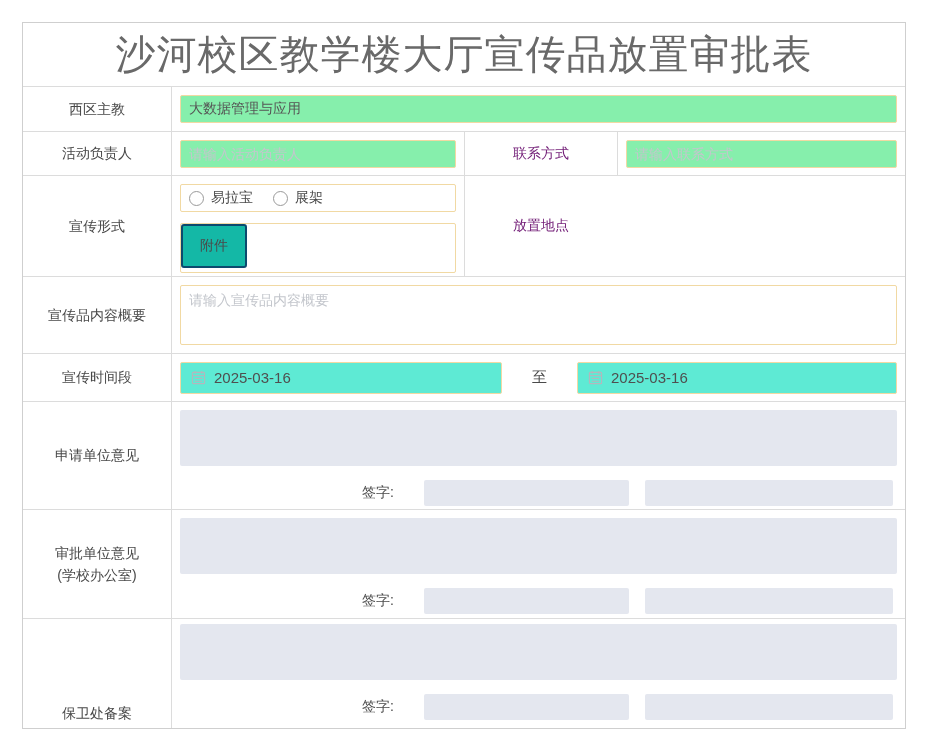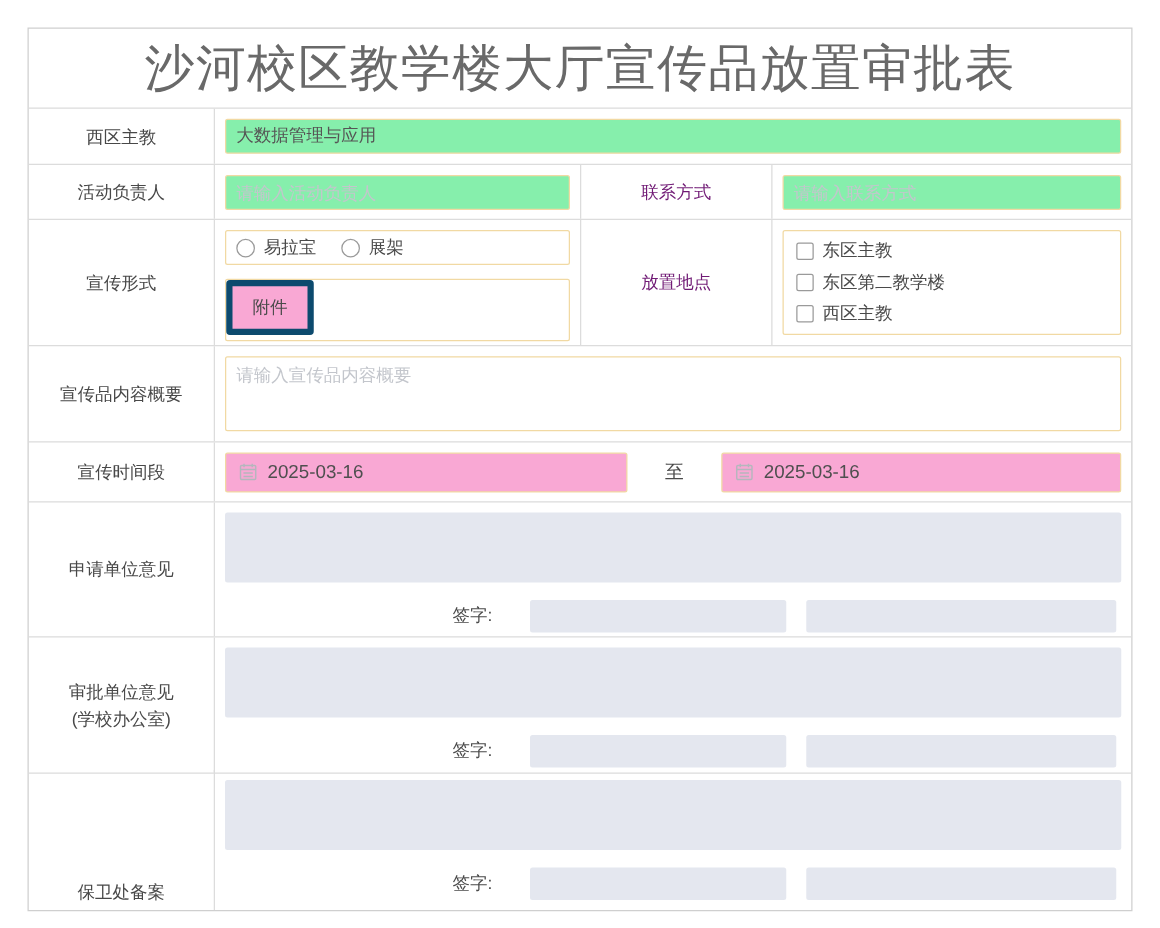--- a/index.html
+++ b/index.html
@@ -50,38 +50,38 @@
   }
   .chk-sq {
     appearance: none; -webkit-appearance: none; width: 14px; height: 14px;
     border: 1px solid #9a9a9a; border-radius: 2px; background: #fff; margin: 0; cursor: pointer;
   }
   .attach-box {
     margin-top: 11px; height: 50px; border: 1px solid #f1d9a3; border-radius: 2px;
     background: #fff; display: flex; align-items: flex-start;
   }
   .attach-btn {
-    height: 44px; min-width: 66px; padding: 0 16px; background: #f9a8d4;
-    border: 5px solid #0c4a6e; border-radius: 3px; font-size: 14px; color: #4a4a4a;
+    height: 44px; min-width: 66px; padding: 0 16px; background: #14b8a6;
+    border: 2px solid #0c4a6e; border-radius: 3px; font-size: 14px; color: #4a4a4a;
     cursor: pointer; font-family: "Liberation Sans", "DejaVu Sans", sans-serif;
   }
   .chk-box {
     height: 100%; border: 1px solid #f1d9a3; border-radius: 2px; background: #fff;
     display: flex; flex-direction: column; justify-content: space-around; padding: 4px 10px;
   }
   .txa {
     width: 100%; height: 100%; border: 1px solid #f1d9a3; border-radius: 2px;
     padding: 6px 8px; font-size: 14px; color: #555; resize: none; outline: none;
     font-family: "Liberation Sans", "DejaVu Sans", sans-serif;
   }
   .txa::placeholder { color: #c3c6cc; }
   .date-row { display: flex; align-items: center; width: 100%; }
   .date-field {
     flex: 0 0 322px; height: 32px; border: 1px solid #f1d9a3; border-radius: 2px;
-    display: flex; align-items: center; padding: 0 10px; gap: 8px; background: #f9a8d4; cursor: pointer;
+    display: flex; align-items: center; padding: 0 10px; gap: 8px; background: #5eead4; cursor: pointer;
   }
   .date-field.end { flex: 0 0 320px; }
   .date-text { font-size: 15px; color: #4f4f4f; }
   .to-label { flex: 1; text-align: center; font-size: 15px; color: #4a4a4a; }
   .cal-icon { width: 15px; height: 15px; display: inline-flex; }
   .gray-area {
     height: 56px; background: #e4e7ef; border-radius: 2px; width: 100%;
   }
   .sign-row { display: flex; align-items: center; margin-top: 14px; padding-left: 182px; padding-right: 4px; }
   .sign-label { font-size: 14px; color: #4a4a4a; flex: 0 0 auto; }
@@ -127,36 +127,20 @@
         <label class="radio-opt">
           <input type="radio" name="promoForm" class="radio-dot" style="">
           <span>展架</span>
         </label>
       </div>
       <div class="attach-box">
         <button class="attach-btn">附件</button>
       </div>
     </div>
     <div class="mid-label-cell">放置地点</div>
-    <div class="content-cell">
-      <div class="chk-box">
-        <label class="chk-opt">
-          <input type="checkbox" class="chk-sq" style="">
-          <span>东区主教</span>
-        </label>
-        <label class="chk-opt">
-          <input type="checkbox" class="chk-sq" style="">
-          <span>东区第二教学楼</span>
-        </label>
-        <label class="chk-opt">
-          <input type="checkbox" class="chk-sq" style="">
-          <span>西区主教</span>
-        </label>
-      </div>
-    </div>
   </div>
 
   <div class="row r4">
     <div class="label-cell">宣传品内容概要</div>
     <div class="content-cell">
       <textarea class="txa" placeholder="请输入宣传品内容概要" style=""></textarea>
     </div>
   </div>
 
   <div class="row r5">

